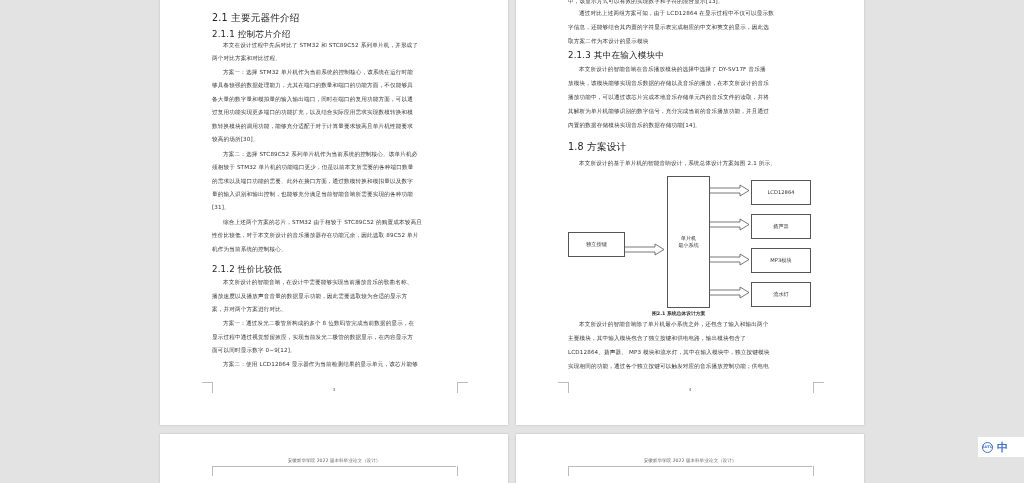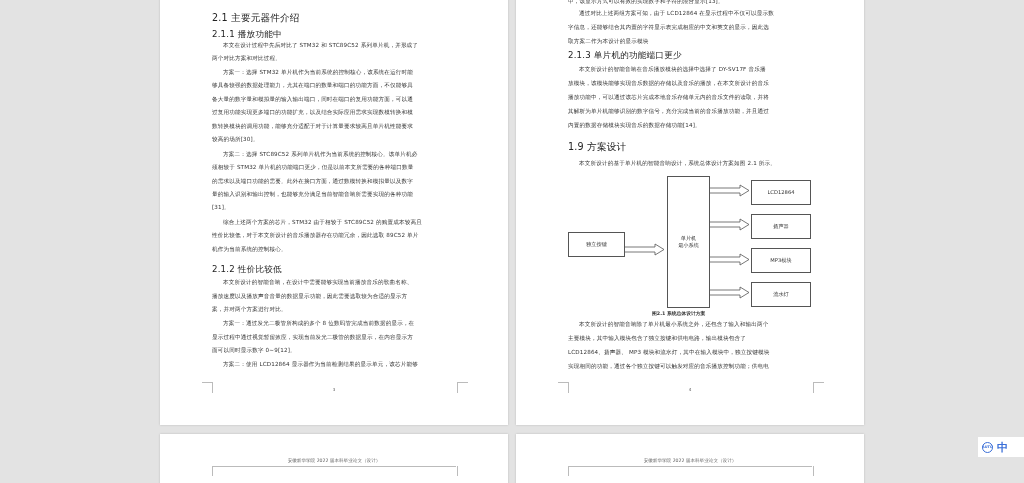--- a/index.html
+++ b/index.html
@@ -51,21 +51,21 @@
     font-size:3.5px; color:#3b6fd8; display:flex; align-items:center; justify-content:center; box-sizing:border-box; font-weight:bold;
   }
   .tool-badge .zh { color:#3b6fd8; font-size:11px; font-weight:bold; }
 </style>
 </head>
 <body>
 
 <div class="page" id="page1">
   <div class="content">
     <div class="h2" style="top:14px">2.1 主要元器件介绍</div>
-    <div class="h3" style="top:31px">2.1.1 播放功能中</div>
+    <div class="h3" style="top:31px">2.1.1 控制芯片介绍</div>
     <div class="line indent" style="top:44px">本文在设计过程中先后对比了 STM32 和 STC89C52 系列单片机，并形成了</div>
     <div class="line" style="top:57px">两个对比方案和对比过程。</div>
     <div class="line indent" style="top:71px">方案一：选择 STM32 单片机作为当前系统的控制核心，该系统在运行时能</div>
     <div class="line" style="top:84px">够具备较强的数据处理能力，尤其在端口的数量和端口的功能方面，不仅能够具</div>
     <div class="line" style="top:98px">备大量的数字量和模拟量的输入输出端口，同时在端口的复用功能方面，可以通</div>
     <div class="line" style="top:111px">过复用功能实现更多端口的功能扩充，以及结合实际应用需求实现数模转换和模</div>
     <div class="line" style="top:125px">数转换模块的调用功能，能够充分适配于对于计算量要求较高且单片机性能要求</div>
     <div class="line" style="top:138px">较高的场所[30]。</div>
     <div class="line indent" style="top:153px">方案二：选择 STC89C52 系列单片机作为当前系统的控制核心。该单片机必</div>
     <div class="line" style="top:166px">须相较于 STM32 单片机的功能端口更少，但是以前本文所需要的各种端口数量</div>
@@ -89,27 +89,27 @@
   <div class="crop-mark" style="left:297px; top:384px; border-width:1px 0 0 1px;"></div>
   <div class="pnum" style="left:164px; top:389px;">3</div>
 </div>
 
 <div class="page" id="page2">
   <div class="content">
     <div class="line" style="top:0px">中，该显示方式可以有效的实现数字和字符的混合显示[13]。</div>
     <div class="line indent" style="top:12px">通过对比上述两组方案可知，由于 LCD12864 在显示过程中不仅可以显示数</div>
     <div class="line" style="top:26px">字信息，还能够结合其内置的字符显示表完成相应的中文和英文的显示，因此选</div>
     <div class="line" style="top:40px">取方案二作为本设计的显示模块</div>
-    <div class="h3" style="top:52px">2.1.3 单片机的功能端口更少</div>
+    <div class="h3" style="top:52px">2.1.3 其中在输入模块中</div>
     <div class="line indent" style="top:68px">本文所设计的智能音响在音乐播放模块的选择中选择了 DY-SV17F 音乐播</div>
     <div class="line" style="top:82px">放模块，该模块能够实现音乐数据的存储以及音乐的播放，在本文所设计的音乐</div>
     <div class="line" style="top:96px">播放功能中，可以通过该芯片完成本地音乐存储单元内的音乐文件的读取，并将</div>
     <div class="line" style="top:110px">其解析为单片机能够识别的数字信号，充分完成当前的音乐播放功能，并且通过</div>
     <div class="line" style="top:124px">内置的数据存储模块实现音乐的数据存储功能[14]。</div>
-    <div class="h2" style="top:143px">1.9 方案设计</div>
+    <div class="h2" style="top:143px">1.8 方案设计</div>
     <div class="line indent" style="top:162px">本文所设计的基于单片机的智能音响设计，系统总体设计方案如图 2.1 所示。</div>
 
     <div class="fig-caption" style="left:84px; top:312px;">图2.1  系统总体设计方案</div>
 
     <div class="line indent" style="top:323px">本文所设计的智能音响除了单片机最小系统之外，还包含了输入和输出两个</div>
     <div class="line" style="top:337px">主要模块，其中输入模块包含了独立按键和供电电路，输出模块包含了</div>
     <div class="line" style="top:351px">LCD12864、扬声器、 MP3 模块和流水灯，其中在输入模块中，独立按键模块</div>
     <div class="line" style="top:365px">实现相同的功能，通过各个独立按键可以触发对应的音乐播放控制功能；供电电</div>
   </div>
   <div class="crop-mark" style="left:42px; top:384px; border-width:1px 1px 0 0;"></div>

